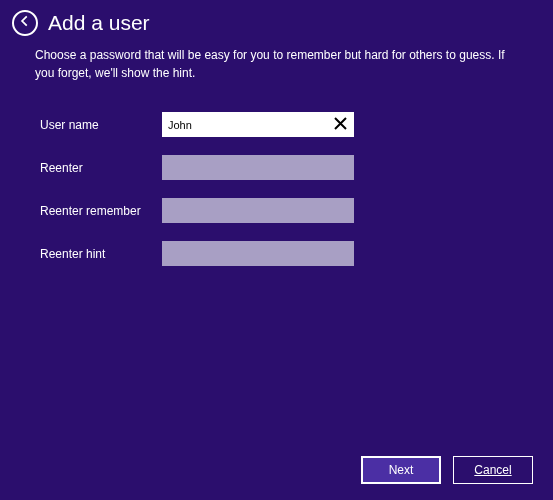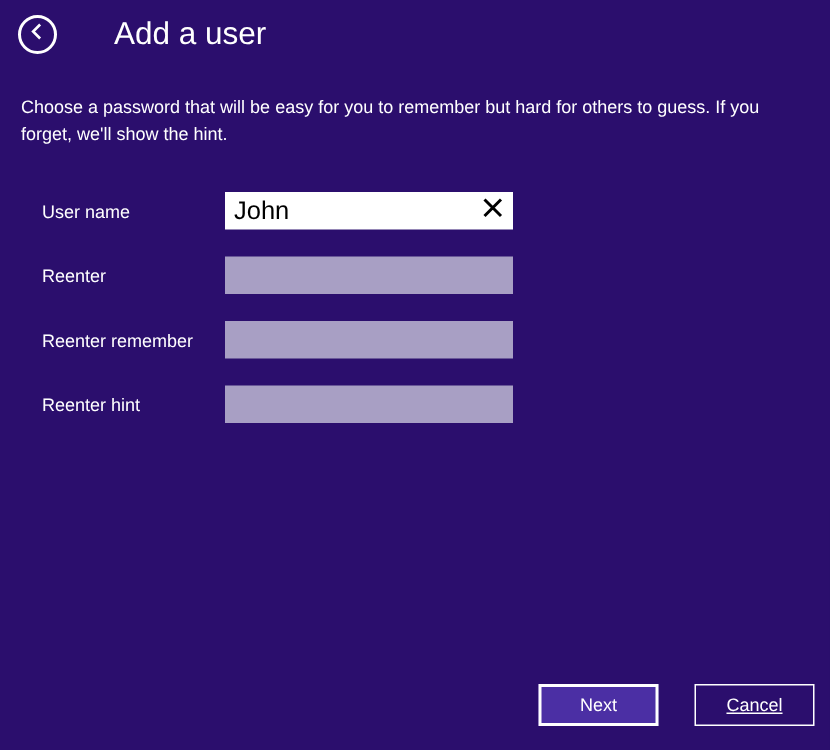--- a/index.html
+++ b/index.html
@@ -34,31 +34,29 @@
       flex-shrink: 0;
     }
     .back-btn svg {
       width: 14px;
       height: 14px;
     }
     .title {
       font-size: 21px;
       font-weight: 300;
       color: #ffffff;
-      margin-left: 28px;
     }
     .description {
-      padding: 4px 28px 20px 14px;
+      padding: 4px 28px 20px 35px;
       font-size: 12px;
       line-height: 1.5;
       color: #ffffff;
-      margin-top: 16px;
     }
     .form {
-      padding: 10px 28px;
+      padding: 10px 40px;
     }
     .form-row {
       display: flex;
       align-items: center;
       margin-bottom: 18px;
     }
     .form-label {
       width: 122px;
       font-size: 12px;
       color: #ffffff;
@@ -67,21 +65,21 @@
     .input-wrap {
       position: relative;
       width: 192px;
     }
     .text-input {
       width: 192px;
       height: 25px;
       background: #ffffff;
       border: none;
       padding: 0 28px 0 6px;
-      font-size: 17px;
+      font-size: 11px;
       color: #000000;
       outline: none;
       font-family: "Segoe UI", Arial, sans-serif;
     }
     .dim-input {
       width: 192px;
       height: 25px;
       background: #a89fc4;
       border: none;
       padding: 0 6px;
@@ -99,23 +97,23 @@
       align-items: center;
       justify-content: center;
       cursor: pointer;
       font-size: 16px;
       color: #000000;
       font-weight: bold;
     }
     .footer {
       position: absolute;
       bottom: 16px;
-      right: 10px;
+      right: 20px;
       display: flex;
-      gap: 24px;
+      gap: 12px;
     }
     .btn {
       width: 80px;
       height: 28px;
       font-size: 12px;
       cursor: pointer;
       font-family: "Segoe UI", Arial, sans-serif;
       display: flex;
       align-items: center;
       justify-content: center;

